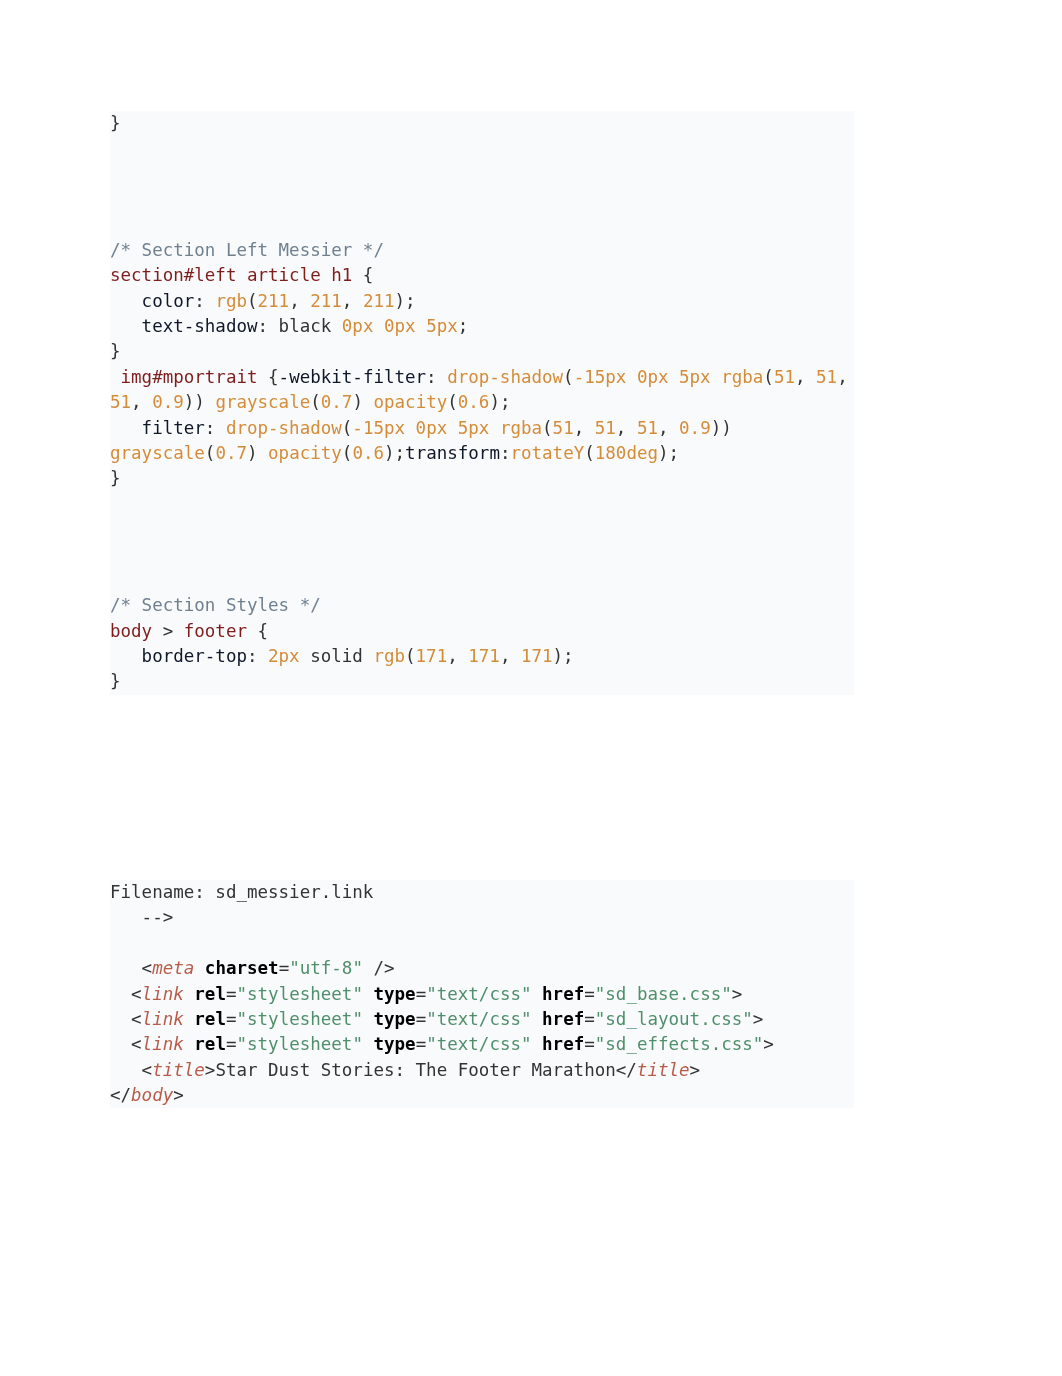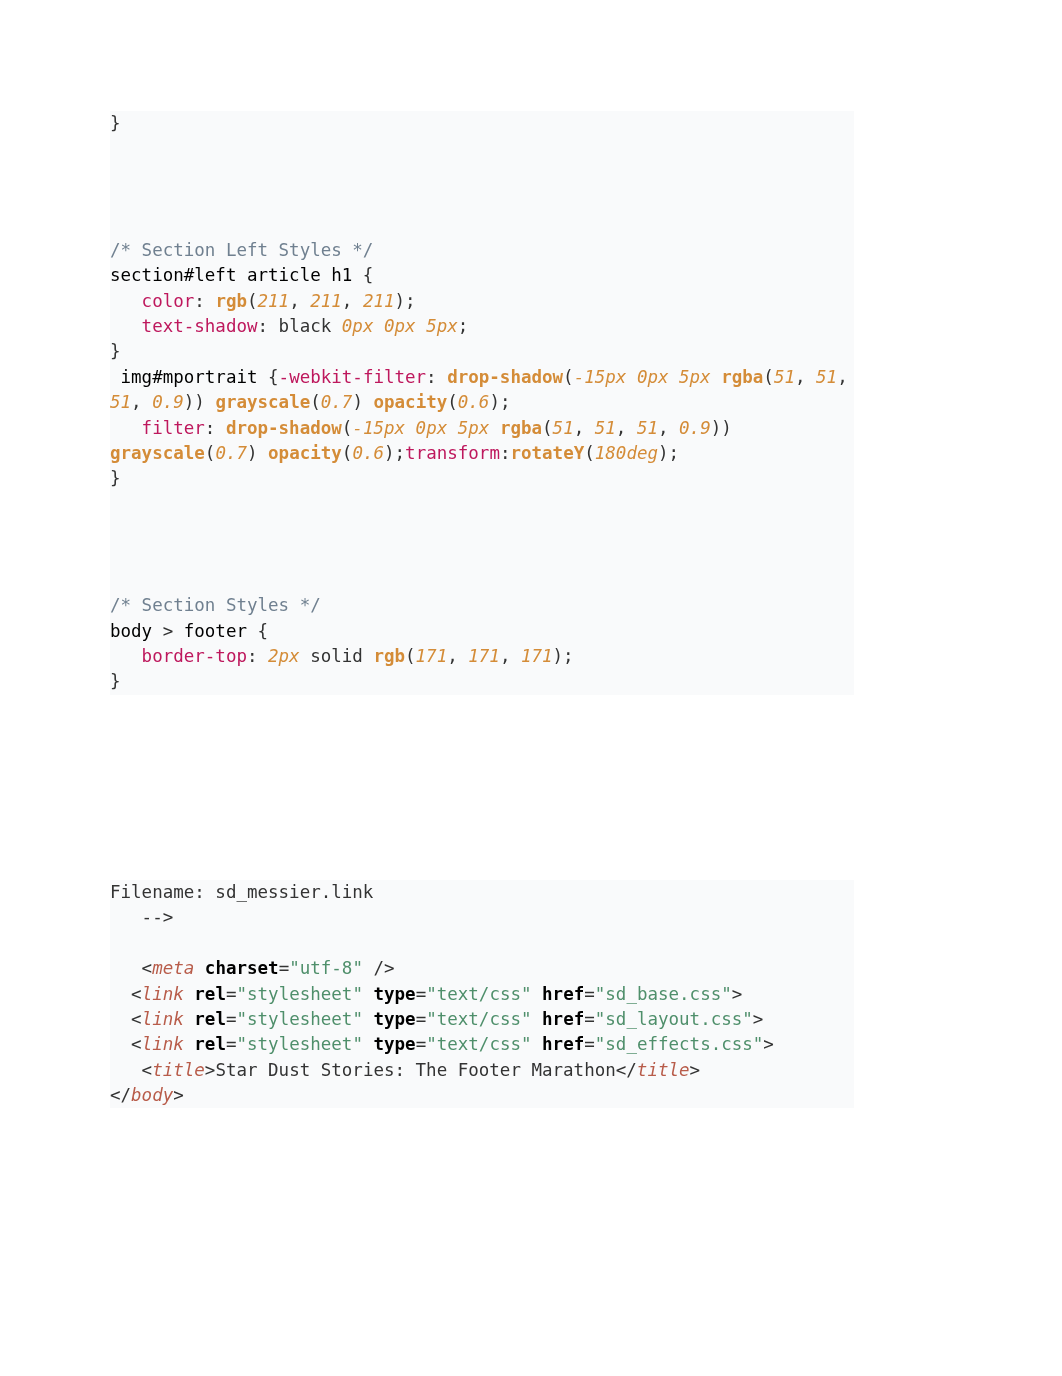--- a/index.html
+++ b/index.html
@@ -26,24 +26,24 @@
   }
   .code {
     white-space: pre-wrap;
     word-wrap: break-word;
     margin: 0;
     color: #333;
   }
   
   .t-plain   { color: #333333; }
   .t-comment { color: #708090; }
-  .t-sel     { color: #000000; margin-top: 9px; }
-  .t-prop    { color: #be185d; }
-  .t-func    { color: #d48c38; font-weight: bold; }
-  .t-num     { color: #d48c38; font-style: italic; }
+  .t-sel     { color: #7f1d1d; margin-top: 9px; }
+  .t-prop    { color: #0f172a; }
+  .t-func    { color: #d48c38; }
+  .t-num     { color: #d48c38; }
   .t-punc    { color: #333333; }
   .t-tag     { color: #b85c4a; font-style: italic; }
   .t-attr    { color: #000000; font-weight: bold; }
   .t-str     { color: #4f8f6b; }
 
   #box1 { top: 111px; }
   #box2 { top: 880px; }
 
   
 </style>
@@ -51,21 +51,21 @@
 <body>
 
 <div class="page">
 
 <div id="box1" class="codebox">
 <pre class="code"><span class="t-plain">}</span>
 <span></span>
 <span></span>
 <span></span>
 <span></span>
-<span class="t-comment">/* Section Left Styles */</span>
+<span class="t-comment">/* Section Left Messier */</span>
 <span class="t-sel">section#left article h1</span><span class="t-punc"> {</span>
 <span>   </span><span class="t-prop">color</span><span class="t-punc">: </span><span class="t-func">rgb</span><span class="t-punc">(</span><span class="t-num">211</span><span class="t-punc">, </span><span class="t-num">211</span><span class="t-punc">, </span><span class="t-num">211</span><span class="t-punc">)</span><span class="t-punc">;</span>
 <span>   </span><span class="t-prop">text-shadow</span><span class="t-punc">: </span><span class="t-plain">black </span><span class="t-num">0px</span><span> </span><span class="t-num">0px</span><span> </span><span class="t-num">5px</span><span class="t-punc">;</span>
 <span class="t-punc">}</span>
 <span> </span><span class="t-sel">img#mportrait</span><span class="t-punc"> {</span><span class="t-prop">-webkit-filter</span><span class="t-punc">: </span><span class="t-func">drop-shadow</span><span class="t-punc">(</span><span class="t-num">-15px</span><span> </span><span class="t-num">0px</span><span> </span><span class="t-num">5px</span><span> </span><span class="t-func">rgba</span><span class="t-punc">(</span><span class="t-num">51</span><span class="t-punc">, </span><span class="t-num">51</span><span class="t-punc">, </span><span class="t-num">51</span><span class="t-punc">, </span><span class="t-num">0.9</span><span class="t-punc">)</span><span class="t-punc">)</span><span> </span><span class="t-func">grayscale</span><span class="t-punc">(</span><span class="t-num">0.7</span><span class="t-punc">)</span><span> </span><span class="t-func">opacity</span><span class="t-punc">(</span><span class="t-num">0.6</span><span class="t-punc">)</span><span class="t-punc">;</span>
 <span>   </span><span class="t-prop">filter</span><span class="t-punc">: </span><span class="t-func">drop-shadow</span><span class="t-punc">(</span><span class="t-num">-15px</span><span> </span><span class="t-num">0px</span><span> </span><span class="t-num">5px</span><span> </span><span class="t-func">rgba</span><span class="t-punc">(</span><span class="t-num">51</span><span class="t-punc">, </span><span class="t-num">51</span><span class="t-punc">, </span><span class="t-num">51</span><span class="t-punc">, </span><span class="t-num">0.9</span><span class="t-punc">)</span><span class="t-punc">)</span><span> </span><span class="t-func">grayscale</span><span class="t-punc">(</span><span class="t-num">0.7</span><span class="t-punc">)</span><span> </span><span class="t-func">opacity</span><span class="t-punc">(</span><span class="t-num">0.6</span><span class="t-punc">)</span><span class="t-punc">;</span><span class="t-prop">transform</span><span class="t-punc">:</span><span class="t-func">rotateY</span><span class="t-punc">(</span><span class="t-num">180deg</span><span class="t-punc">)</span><span class="t-punc">;</span>
 <span class="t-punc">}</span>
 <span></span>
 <span></span>
 <span></span>

